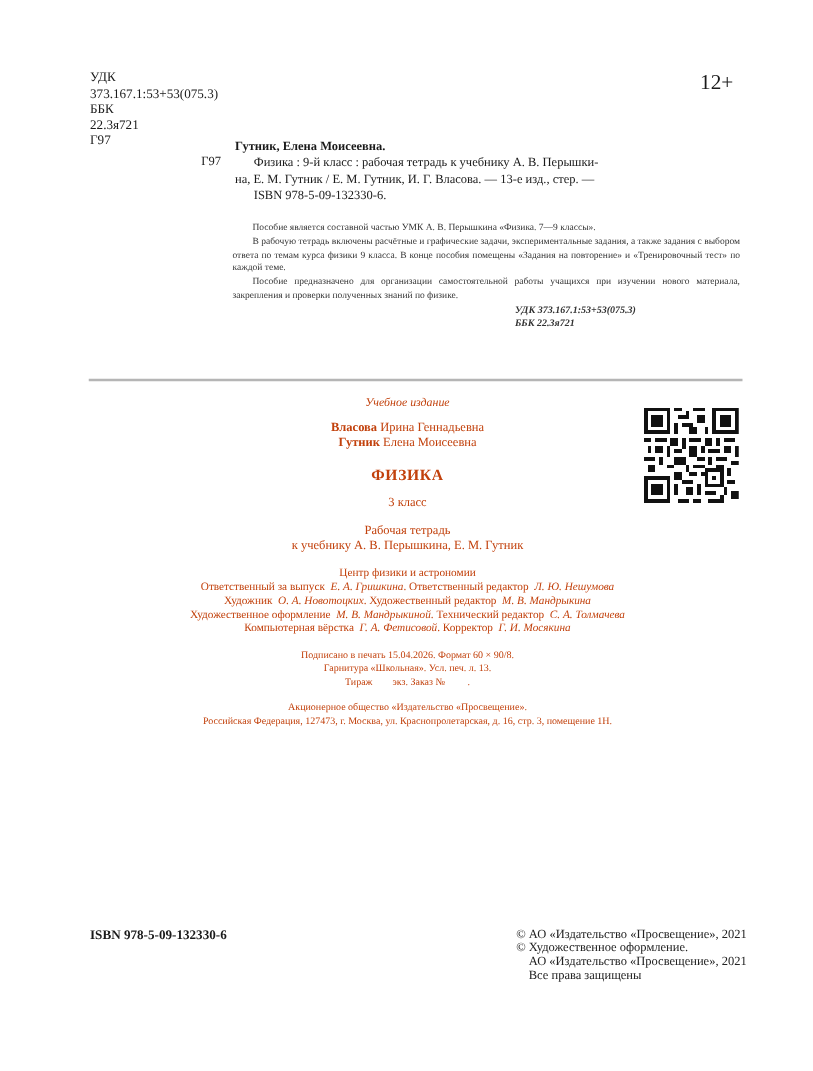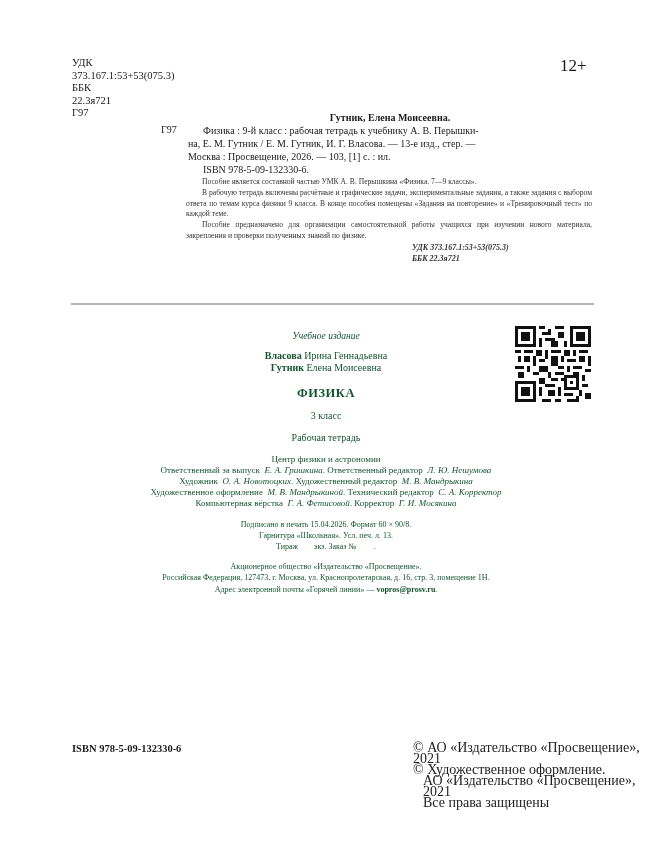--- a/index.html
+++ b/index.html
@@ -1,55 +1,55 @@
 <!DOCTYPE html>
 <html><head>
 <meta charset="utf-8">
 <style>
   * { margin: 0; padding: 0; box-sizing: border-box; }
   html, body { width: 650px; height: 857px; background: #ffffff; overflow: hidden; }
   body { position: relative; font-family: "DejaVu Serif", "Liberation Serif", serif; color: #1a1a1a; }
   .abs { position: absolute; }
   .serif { font-family: "Liberation Serif", "DejaVu Serif", serif; }
-  .b { font-weight: bold; text-align: center; }
+  .b { font-weight: bold; }
 
   
   #class-block { left: 72px; top: 57px; font-size: 10.5px; line-height: 12.5px; }
   #class-block .row { display: flex; flex-direction: column; }
   #class-block .lbl { width: 32px; }
   #age-rating { left: 560px; top: 56px; font-size: 17px; }
 
   
   #biblio { left: 188px; top: 111px; width: 404px; font-size: 10px; line-height: 13px; }
   #biblio-code { left: 161px; top: 124px; font-size: 10px; }
   #biblio .indent { text-indent: 15px; }
   #biblio .isbn { padding-left: 15px; }
 
   #annotation { left: 186px; top: 177px; width: 406px; font-size: 7.6px; line-height: 10.8px; color: #333; }
   #annotation p { text-indent: 16px; text-align: justify; }
   #annotation-codes { left: 412px; top: 242px; font-size: 8px; line-height: 11px; font-weight: bold; color: #333; font-style: italic; }
 
   #divider { left: 71px; top: 303px; width: 523px; height: 1.5px; background: #b5b5b5; }
-  #imprint { left: 110px; top: 331px; width: 432px; color: #14532d; }
+  #imprint { left: 110px; top: 318px; width: 432px; color: #c2410c; }
   .line { display: block; text-align: center; white-space: nowrap; }
   #edition-type { font-size: 9.5px; font-style: italic; margin-bottom: 9px; }
   .author-line { font-size: 10px; line-height: 12px; }
   #title { font-size: 12.5px; font-weight: bold; margin-top: 12px; letter-spacing: 0.5px; }
   #grade { font-size: 10px; margin-top: 9px; }
   #subtitle-block { margin-top: 11px; font-size: 10px; line-height: 12px; }
   #staff { margin-top: 10px; font-size: 9px; line-height: 11px; }
   #staff .nm { font-style: italic; }
   #print { margin-top: 10px; font-size: 8px; line-height: 11px; }
   #publisher { margin-top: 9px; font-size: 8px; line-height: 11px; }
   #email-line { margin-top: 2px; font-size: 8px; }
 
   #qr { left: 515px; top: 325px; width: 76px; height: 78px; }
 
   #bottom-isbn { left: 72px; top: 743px; font-size: 10.5px; font-weight: bold; }
-  #copyright { left: 413px; top: 742px; font-size: 14px; line-height: 11px; color: #222; }
+  #copyright { left: 413px; top: 742px; font-size: 10px; line-height: 11px; color: #222; }
   #copyright .ind { padding-left: 10px; }
 </style>
 </head>
 <body>
 
 <div id="class-block" class="abs serif">
   <div class="row">
       <span class="lbl">УДК</span>
       <span>373.167.1:53+53(075.3)</span>
     </div>
@@ -63,21 +63,20 @@
     </div>
 </div>
 
 <div id="age-rating" class="abs serif">12+</div>
 
 <div id="biblio-code" class="abs serif">Г97</div>
 <div id="biblio" class="abs serif">
   <div class="b">Гутник, Елена Моисеевна.</div>
   <div class="indent" style="margin-left:-15px;padding-left:15px;text-indent:15px;">Физика : 9-й класс : рабочая тетрадь к учебнику А. В. Перышки-</div>
   <div>на, Е. М. Гутник / Е. М. Гутник, И. Г. Власова. — 13-е изд., стер. —</div>
-  <div>Москва : Просвещение, 2026. — 103, [1] с. : ил.</div>
   <div class="isbn">ISBN 978-5-09-132330-6.</div>
 </div>
 
 <div id="annotation" class="abs serif">
   <p>Пособие является составной частью УМК А. В. Перышкина «Физика. 7—9 классы».</p>
   <p>В рабочую тетрадь включены расчётные и графические задачи, экспериментальные задания, а также задания с выбором ответа по темам курса физики 9 класса. В конце пособия помещены «Задания на повторение» и «Тренировочный тест» по каждой теме.</p>
   <p>Пособие предназначено для организации самостоятельной работы учащихся при изучении нового материала, закрепления и проверки полученных знаний по физике.</p>
 </div>
 <div id="annotation-codes" class="abs serif">
   <div>УДК 373.167.1:53+53(075.3)</div>
@@ -159,38 +158,38 @@
 </svg>
 
 <div id="imprint" class="abs serif">
   <span id="edition-type" class="line">Учебное издание</span>
   <span class="line author-line"><b>Власова</b> <span>Ирина Геннадьевна</span></span>
   <span class="line author-line"><b>Гутник</b> <span>Елена Моисеевна</span></span>
   <span id="title" class="line">ФИЗИКА</span>
   <span id="grade" class="line">3 класс</span>
   <div id="subtitle-block">
     <span class="line">Рабочая тетрадь</span>
+    <span class="line">к учебнику А. В. Перышкина, Е. М. Гутник</span>
   </div>
   <div id="staff">
     <span class="line">Центр физики и астрономии</span>
     <span class="line"><span>Ответственный за выпуск</span>&nbsp; <span class="nm">Е. А. Гришкина</span>. <span>Ответственный редактор</span>&nbsp; <span class="nm">Л. Ю. Нешумова</span></span>
     <span class="line"><span>Художник</span>&nbsp; <span class="nm">О. А. Новотоцких</span>. <span>Художественный редактор</span>&nbsp; <span class="nm">М. В. Мандрыкина</span></span>
-    <span class="line"><span>Художественное оформление</span>&nbsp; <span class="nm">М. В. Мандрыкиной</span>. <span>Технический редактор</span>&nbsp; <span class="nm">С. А. Корректор</span></span>
+    <span class="line"><span>Художественное оформление</span>&nbsp; <span class="nm">М. В. Мандрыкиной</span>. <span>Технический редактор</span>&nbsp; <span class="nm">С. А. Толмачева</span></span>
     <span class="line"><span>Компьютерная вёрстка</span>&nbsp; <span class="nm">Г. А. Фетисовой</span>. <span>Корректор</span>&nbsp; <span class="nm">Г. И. Мосякина</span></span>
   </div>
   <div id="print">
     <span class="line">Подписано в печать 15.04.2026. Формат 60 × 90/8.</span>
     <span class="line">Гарнитура «Школьная». Усл. печ. л. 13.</span>
     <span class="line" style="white-space:pre;">Тираж        экз. Заказ №         .</span>
   </div>
   <div id="publisher">
     <span class="line">Акционерное общество «Издательство «Просвещение».</span>
     <span class="line">Российская Федерация, 127473, г. Москва, ул. Краснопролетарская, д. 16, стр. 3, помещение 1Н.</span>
   </div>
-  <span id="email-line" class="line"><span style="white-space:pre;">Адрес электронной почты «Горячей линии» — </span><b>vopros@prosv.ru</b><span>.</span></span>
 </div>
 
 <div id="bottom-isbn" class="abs serif">ISBN 978-5-09-132330-6</div>
 <div id="copyright" class="abs serif">
   <div>© АО «Издательство «Просвещение», 2021</div>
   <div>© Художественное оформление.</div>
   <div class="ind">АО «Издательство «Просвещение», 2021</div>
   <div class="ind">Все права защищены</div>
 </div>
 

